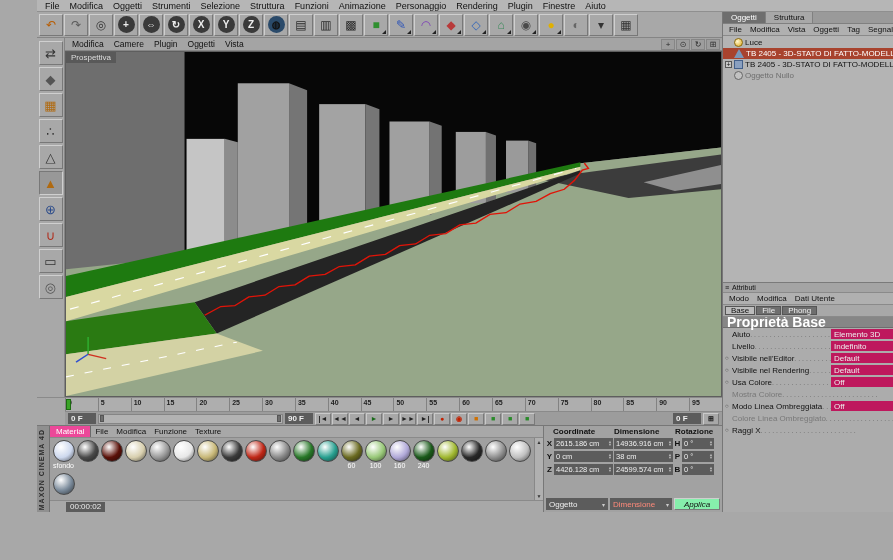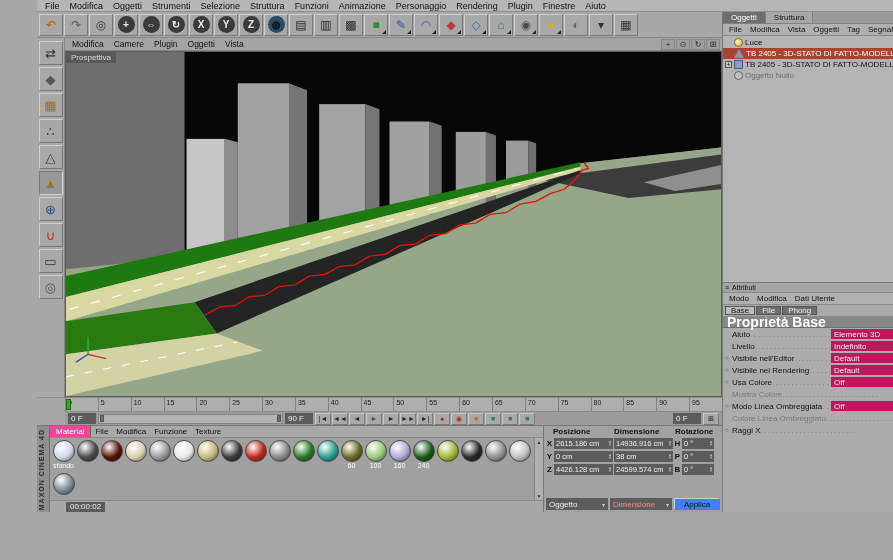--- a/index.html
+++ b/index.html
@@ -34,21 +34,21 @@
   .vp-bar{height:13px;flex:none;background:#a4a4a4;border-bottom:1px solid #868686;display:flex;align-items:center;padding:0 2px;}
   .vp-menu{display:flex;align-items:center;}
   .vp-menu-item{padding:0 5px;font-size:8.5px;}
   .vp-corner{margin-left:auto;display:flex;gap:1px;}
   .vp-corner-btn{width:14px;height:11px;display:flex;align-items:center;justify-content:center;font-size:8px;color:#2a2a2a;background:#9d9d9d;border:1px solid #868686;}
   .vp-canvas{flex:1;position:relative;background:#6e6e6e;overflow:hidden;border:1px solid #5e5e5e;}
   .vp-canvas svg{position:absolute;inset:0;width:100%;height:100%;display:block;}
   .vp-label{position:absolute;top:0;left:0;z-index:2;background:#595959;color:#ddd;font-size:8px;padding:0 5px;line-height:11px;}
 
   
-  .timeline{height:28px;flex:none;background:#a8a8a8;padding-left:28px;border-top:1px solid #8a8a8a;display:flex;flex-direction:column;}
+  .timeline{height:28px;flex:none;background:#a8a8a8;padding-left:28px;border-top:1px solid #8a8a8a;display:flex;flex-direction:column;font-weight:bold;}
   .ruler{height:14px;flex:none;background:#aeaeae;border-bottom:1px solid #8a8a8a;position:relative;}
   .ticks{display:flex;width:100%;height:100%;}
   .tick{flex:1;font-size:7px;color:#222;border-left:1px solid #828282;padding:1px 0 0 2px;overflow:hidden;}
   .playhead{position:absolute;left:1px;top:1px;width:5px;height:11px;background:#3aa427;border:1px solid #1c6c10;z-index:2;}
   .transport{flex:1;display:flex;align-items:center;gap:2px;padding:0 3px;background:#9c9c9c;}
   .frame-field{background:#5c5c5c;color:#eee;font-size:8px;padding:0 3px;height:11px;display:flex;align-items:center;min-width:28px;flex:none;}
   .range-track{width:185px;height:10px;flex:none;background:#b2b2b2;border:1px solid #858585;display:flex;align-items:center;justify-content:space-between;padding:0 1px;}
   .handle{width:4px;height:7px;background:#6e6e6e;border:1px solid #555;}
   .t-group{display:flex;gap:1px;}
   .t-btn{width:16px;height:12px;flex:none;background:#a8a8a8;border:1px solid;border-color:#cacaca #7a7a7a #7a7a7a #cacaca;font-size:7px;display:flex;align-items:center;justify-content:center;line-height:1;}
@@ -84,21 +84,21 @@
   .cfield{width:59px;flex:none;background:#5c5c5c;color:#eee;height:11px;font-size:7.5px;display:flex;align-items:center;justify-content:space-between;padding:0 1px 0 2px;overflow:hidden;}
   .cfield.rot{width:32px;}
   .cval{white-space:nowrap;overflow:hidden;}
   .spin{display:flex;flex-direction:column;font-size:4px;line-height:3px;color:#b8b8b8;flex:none;}
   .spin::before{content:"▲";}
   .spin::after{content:"▼";}
   .coord-foot{display:flex;gap:2px;padding:2px;margin-top:auto;}
   .cselect{flex:1;background:#5c5c5c;color:#eee;font-size:8px;height:12px;display:flex;align-items:center;justify-content:space-between;padding:0 3px;}
   .cselect.red{color:#ff8a7a;}
   .ddt{font-size:6px;color:#ccc;}
-  .apply-btn{width:46px;flex:none;background:#3b82f6;border:1px solid;border-color:#cfcfcf #7a7a7a #7a7a7a #cfcfcf;font-size:8px;display:flex;align-items:center;justify-content:center;}
+  .apply-btn{width:46px;flex:none;background:#86efac;border:1px solid;border-color:#cfcfcf #7a7a7a #7a7a7a #cfcfcf;font-size:8px;display:flex;align-items:center;justify-content:center;font-style:italic;}
 
   
   .rp-tabs{height:12px;flex:none;display:flex;background:#9a9a9a;border-bottom:1px solid #808080;}
   .panel-tab{padding:0 8px;font-size:8px;display:flex;align-items:center;background:#a8a8a8;border-right:1px solid #808080;}
   .panel-tab.active{background:#6e6e6e;color:#fff;}
   .rp-menu{height:12px;flex:none;display:flex;align-items:center;background:#b0b0b0;border-bottom:1px solid #8a8a8a;padding:0 2px;}
   .amenu{display:flex;align-items:center;}
   .back{margin-left:auto;font-size:7px;color:#222;padding-right:2px;}
   .tree-wrap{height:247px;flex:none;position:relative;background:#b4b4b4;border-bottom:1px solid #7a7a7a;}
   .tree{position:absolute;inset:1px 9px 0 0;overflow:hidden;}
@@ -492,21 +492,21 @@
                 <span>▼</span>
               </div>
           </div>
           <div class="mat-foot">
             <div class="time-display">00:00:02</div>
           </div>
         </div>
 
         <div class="coords">
           <div class="coord-headers">
-            <span class="ch1">Posizione</span>
+            <span class="ch1">Coordinate</span>
             <span class="ch2">Dimensione</span>
             <span class="ch3">Rotazione</span>
           </div>
           <div class="coord-grid">
               <div class="coord-row">
                 <div class="caxis">X</div>
                 <div class="cfield">
                   <div class="cval">2615.186 cm</div>
                   <div class="spin"></div>
                 </div>

